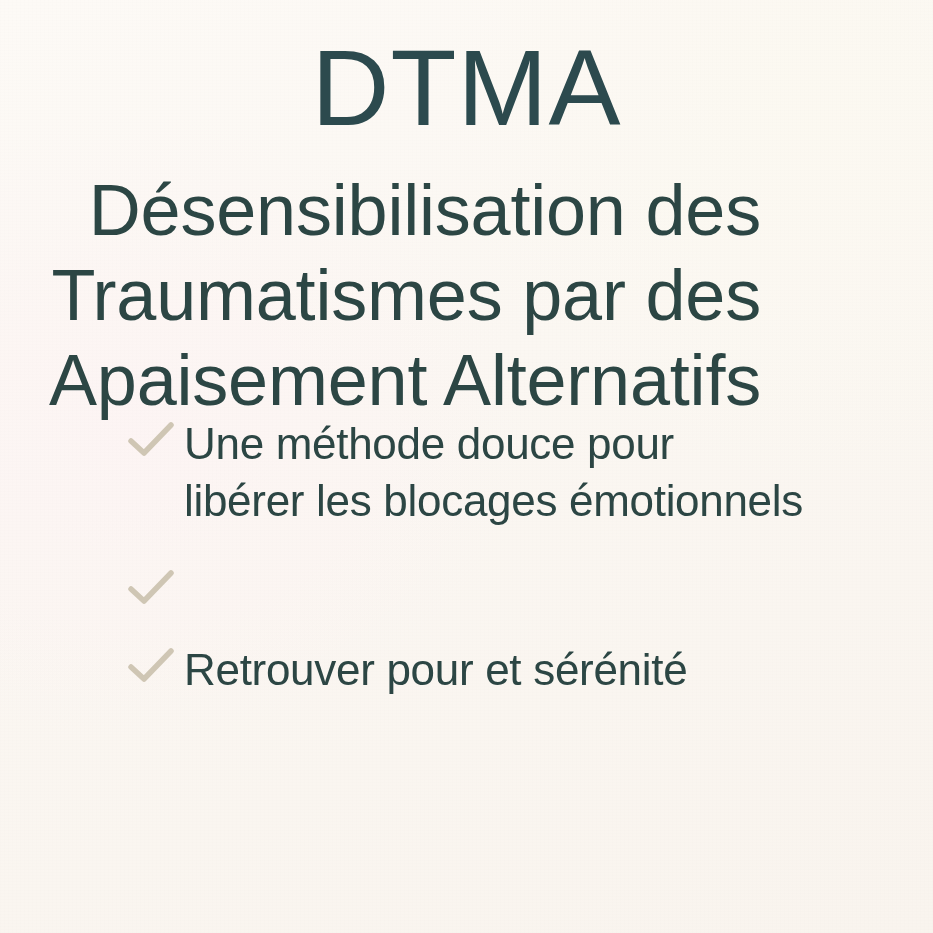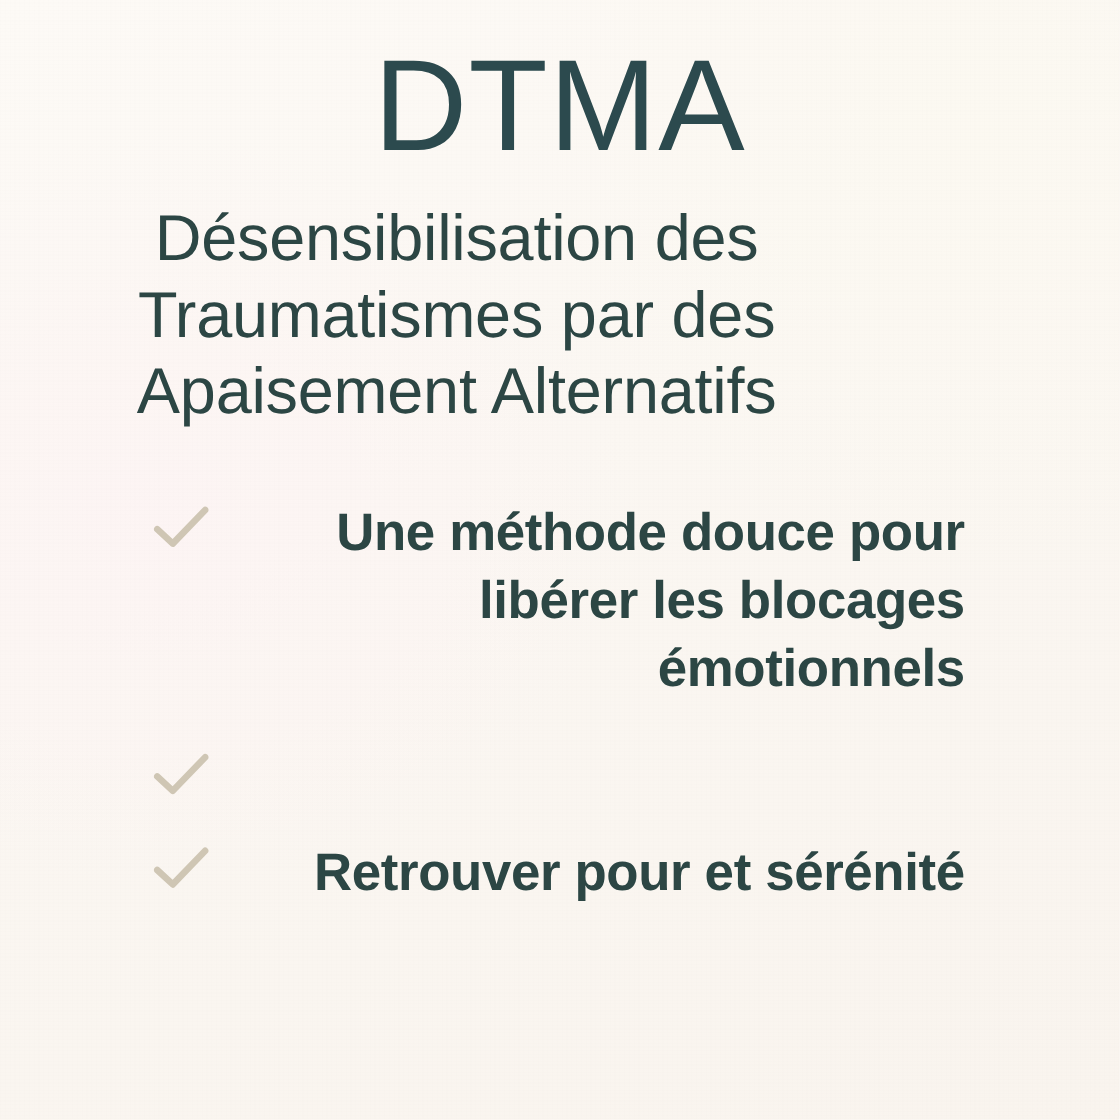--- a/index.html
+++ b/index.html
@@ -56,22 +56,22 @@
     font-weight: 400;
     letter-spacing: 1px;
     color: #2c4a4e;
   }
 
   .subtitle {
     position: absolute;
     top: 168px;
     left: 0;
     width: 761px;
-    text-align: center;
-    font-size: 54px;
+    text-align: right;
+    font-size: 72px;
     line-height: 1.18;
     font-weight: 400;
     letter-spacing: -0.2px;
     color: #2c4644;
   }
   .subtitle .sub-line { display: block; }
 
   .benefits {
     position: absolute;
     top: 415px;
@@ -92,25 +92,24 @@
     padding-top: 6px;
     color: #cfc6b4;
     line-height: 1;
   }
   .check-icon svg { display: block; }
 
   .benefit-text {
     flex: 1 1 auto;
     font-size: 44px;
     line-height: 1.30;
-    font-weight: 700;
+    font-weight: 400;
     letter-spacing: -0.3px;
     color: #2c4644;
     max-width: 620px;
-    text-align: right;
   }
 
   .tagline {
     position: absolute;
     top: 806px;
     left: 0;
     width: 933px;
     text-align: center;
     font-size: 46px;
     line-height: 1.2;

